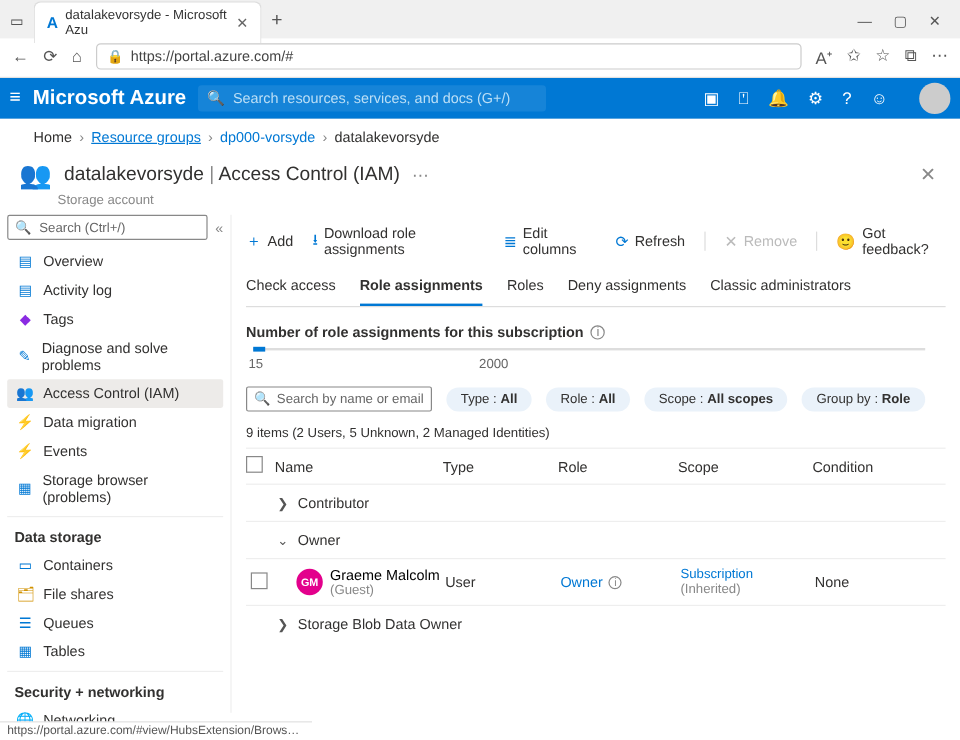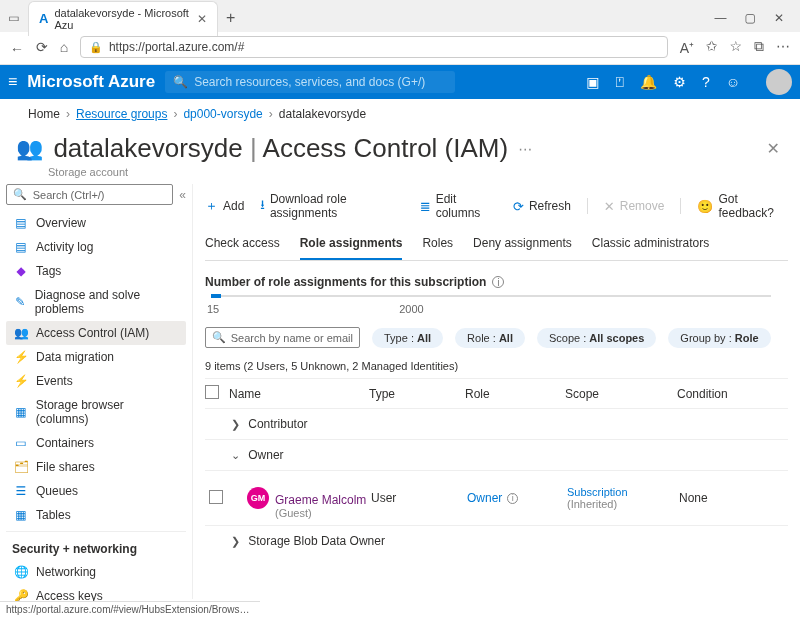--- a/index.html
+++ b/index.html
@@ -31,21 +31,21 @@
   
   .content { background:#fff; height: calc(617px - 32px - 32px - 34px); overflow:hidden;}
   .breadcrumb { display:flex; gap:6px; padding:8px 28px; font-size:12px; color:#0078d4; align-items:center;}
   .breadcrumb .sep { color:#888;}
   .bc-home { color:#323130;}
   .bc-last { color:#323130;}
   .bc-link { text-decoration:underline; }
 
   .title-row { display:flex; align-items:center; padding: 4px 16px 2px 16px; gap:10px;}
   .title-icon { color:#0078d4; font-size:22px;}
-  .title-main { font-size:26px; color:#323130; }
+  .title-main { font-size:16px; color:#323130; }
   .title-sep { color:#888;}
   .title-dots { color:#888; font-size:14px;}
   .title-close { margin-left:auto; color:#888; font-size:16px; padding-right:4px;}
   .subtitle { padding: 0 16px 6px 48px; font-size:11px; color:#888;}
 
   .panel-row { display:flex; height: calc(100% - 104px);}
   
   
   .sidebar { width:192px; border-right:none; padding:0 6px; font-size:12px;}
   .side-search-row { display:flex; align-items:center; gap:6px; margin-bottom:6px;}
@@ -85,21 +85,21 @@
   .items-count { font-size:11px; color:#323130; padding:6px 0 6px 0;}
   .grid-head { display:flex; align-items:center; padding:6px 0; font-size:12px; color:#323130; border-top:1px solid #eee;}
   .grid-head .chk { width:24px;}
   .col-name { width:140px;} .col-type{width:96px;} .col-role{width:100px;} .col-scope{width:112px;} .col-cond{width:80px;}
   .chkbox { width:14px;height:14px;border:1px solid #888; display:inline-block;}
   
   .group-row { display:flex; align-items:center; gap:8px; padding:8px 0; font-size:12px; border-top:1px solid #eee;}
   .chevron { font-size:11px; color:#555;}
   .data-row { display:flex; align-items:center; padding:6px 0; font-size:12px; border-top:1px solid #eee;}
   .user-avatar { width:22px;height:22px;border-radius:50%; background:#e3008c;color:#fff; font-size:9px; display:flex; align-items:center; justify-content:center; font-weight:600; margin-right:6px;}
-  .user-name { color:#701a75;margin-top:16px;}
+  .user-name { color:#000000;}
   .user-sub { color:#888; font-size:11px;}
   .role-cell { color:#0078d4; display:flex; align-items:center; gap:5px;}
   .scope-cell { font-size:11px;}
   .scope-cell .link { color:#0078d4;}
   .scope-cell .inh { color:#888;}
   
   .status-bar { position:fixed; bottom:0; left:0; font-size:10px; background:#fff; padding:2px 6px; border-top:1px solid #ddd; color:#555; max-width:260px; overflow:hidden; white-space:nowrap; text-overflow:ellipsis;}
 </style>
 </head>
 <body>
@@ -211,23 +211,24 @@
       <div class="side-item">
           <span class="ico ico-orange">⚡</span>
           <span>Data migration</span>
         </div>
       <div class="side-item">
           <span class="ico ico-orange">⚡</span>
           <span>Events</span>
         </div>
       <div class="side-item">
           <span class="ico ico-blue">▦</span>
-          <span>Storage browser (columns)</span>
-        </div>
-
+          <span>Storage browser (problems)</span>
+        </div>
+
+      <div class="side-hdr">Data storage</div>
       <div class="side-item">
           <span class="ico ico-blue">▭</span>
           <span>Containers</span>
         </div>
       <div class="side-item">
           <span class="ico ico-orange">🗂</span>
           <span>File shares</span>
         </div>
       <div class="side-item">
           <span class="ico ico-blue">☰</span>

